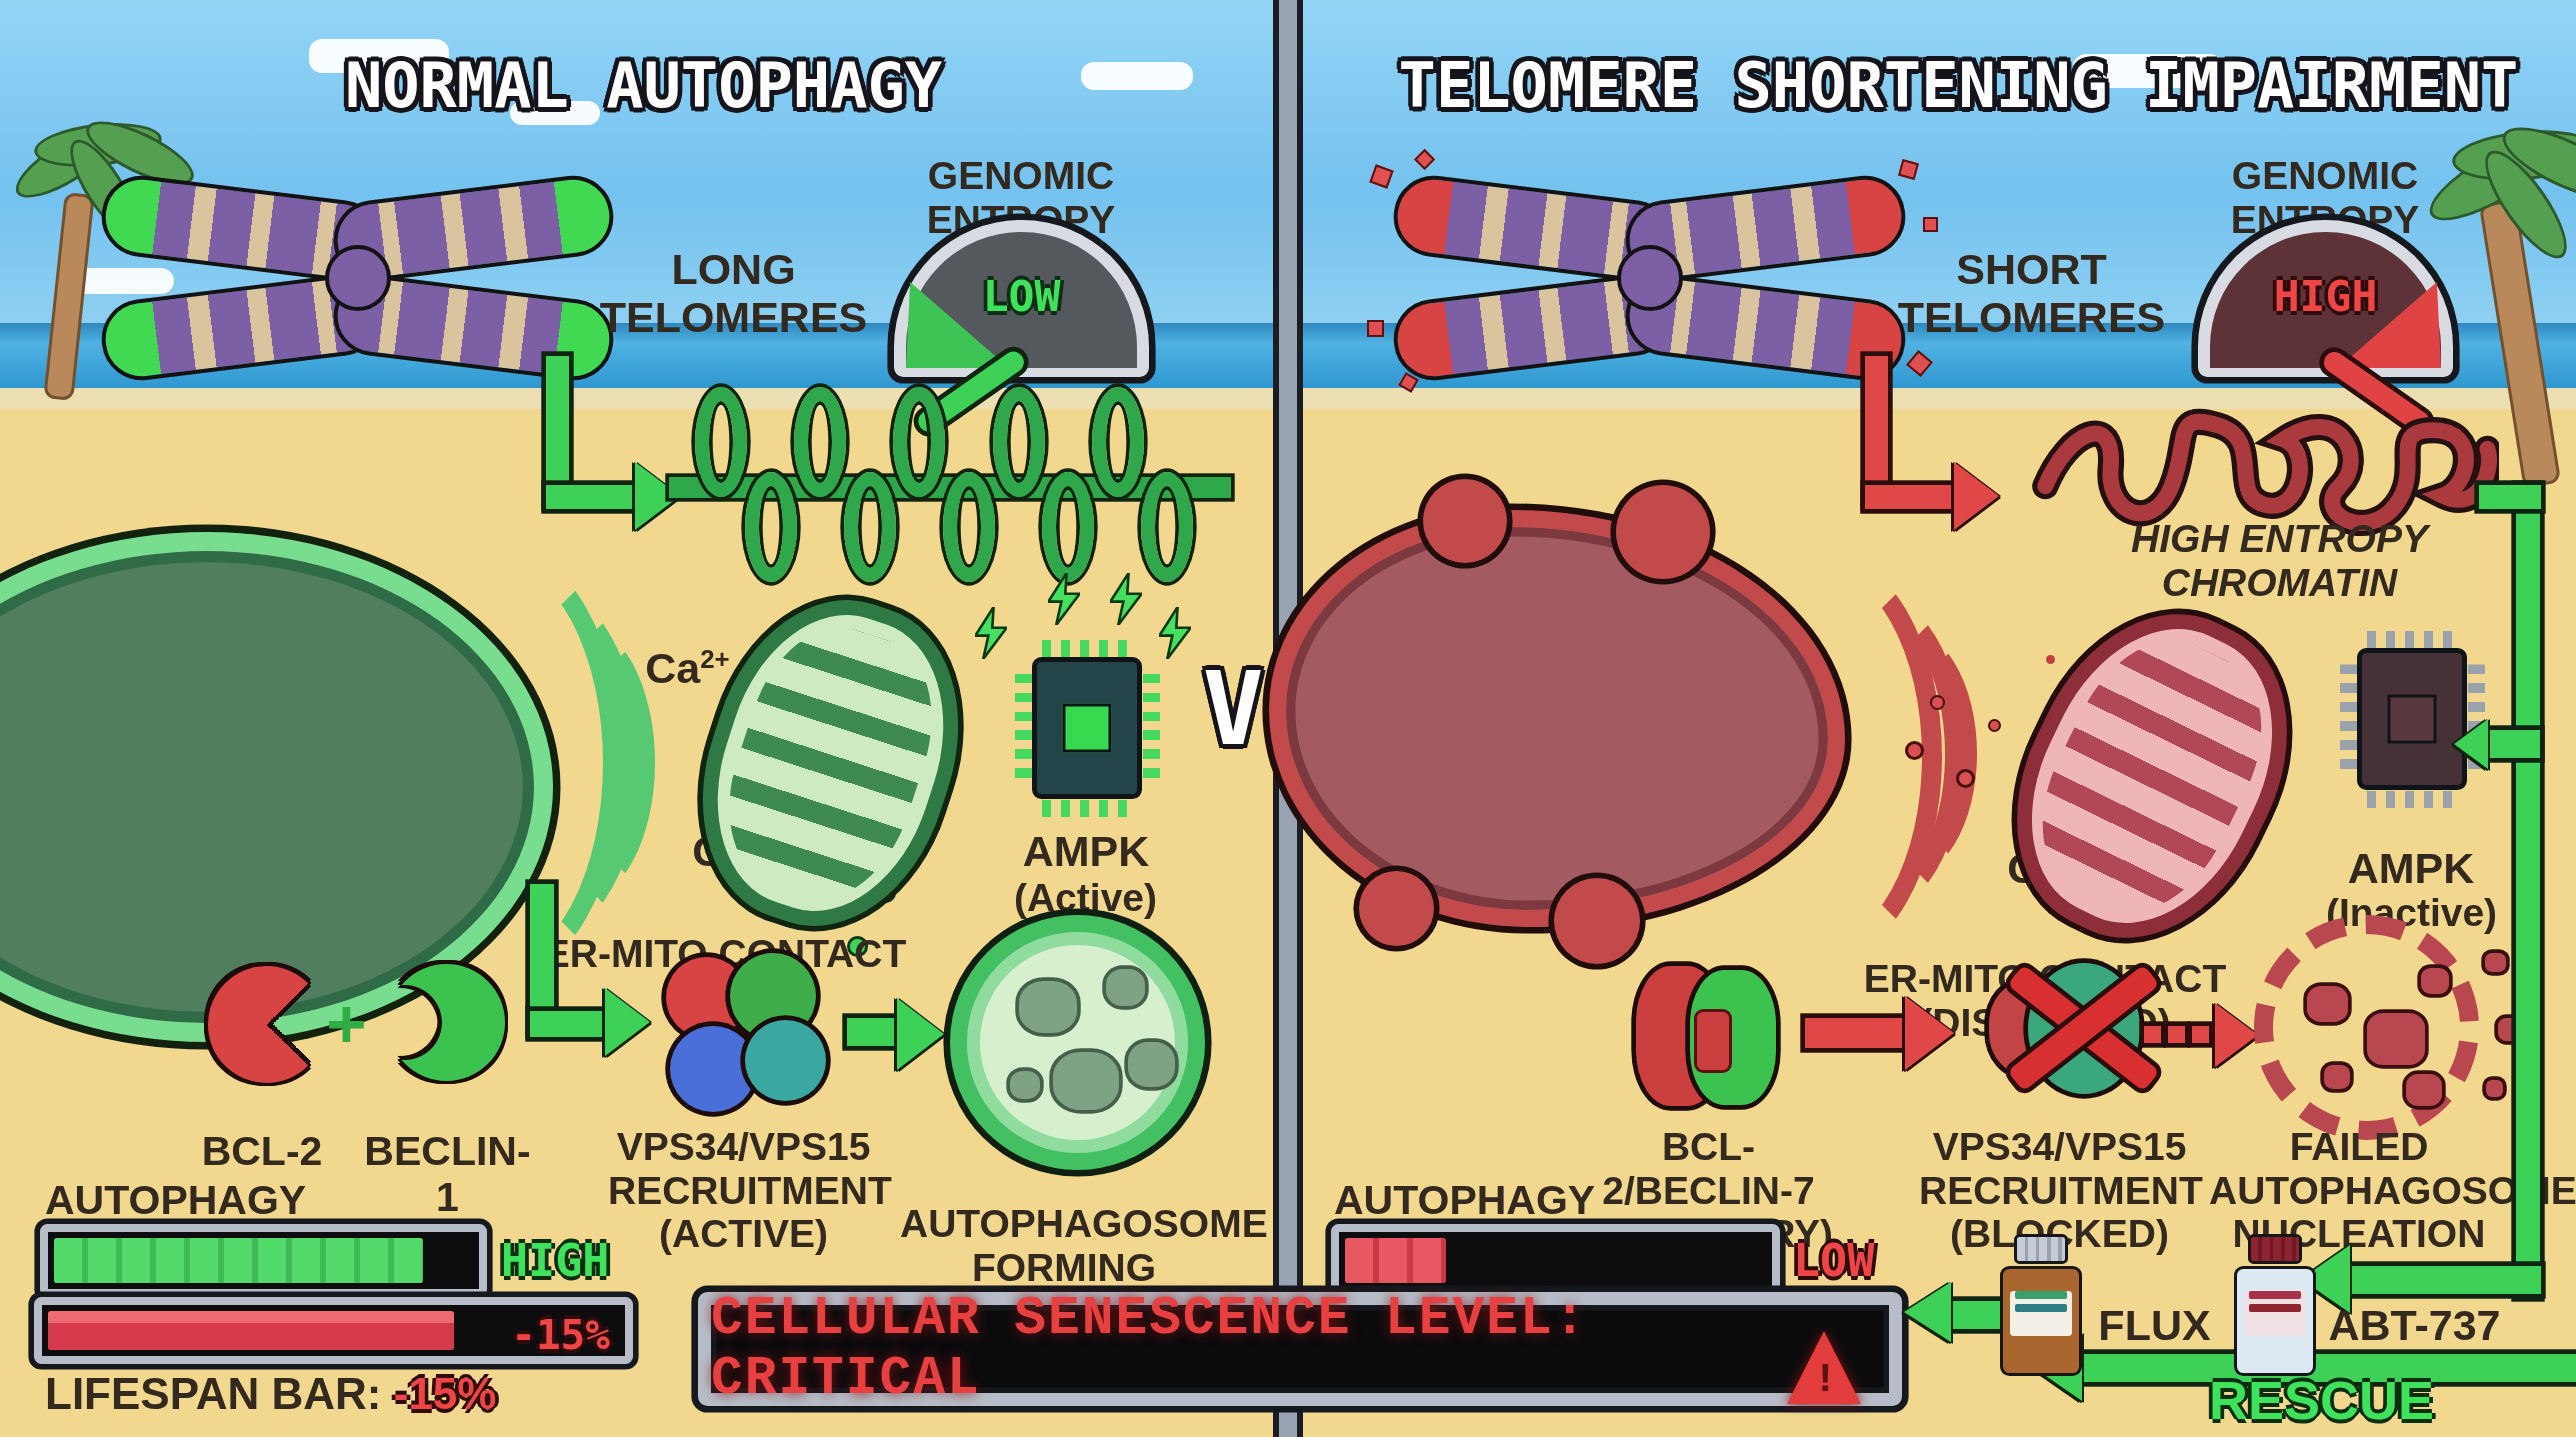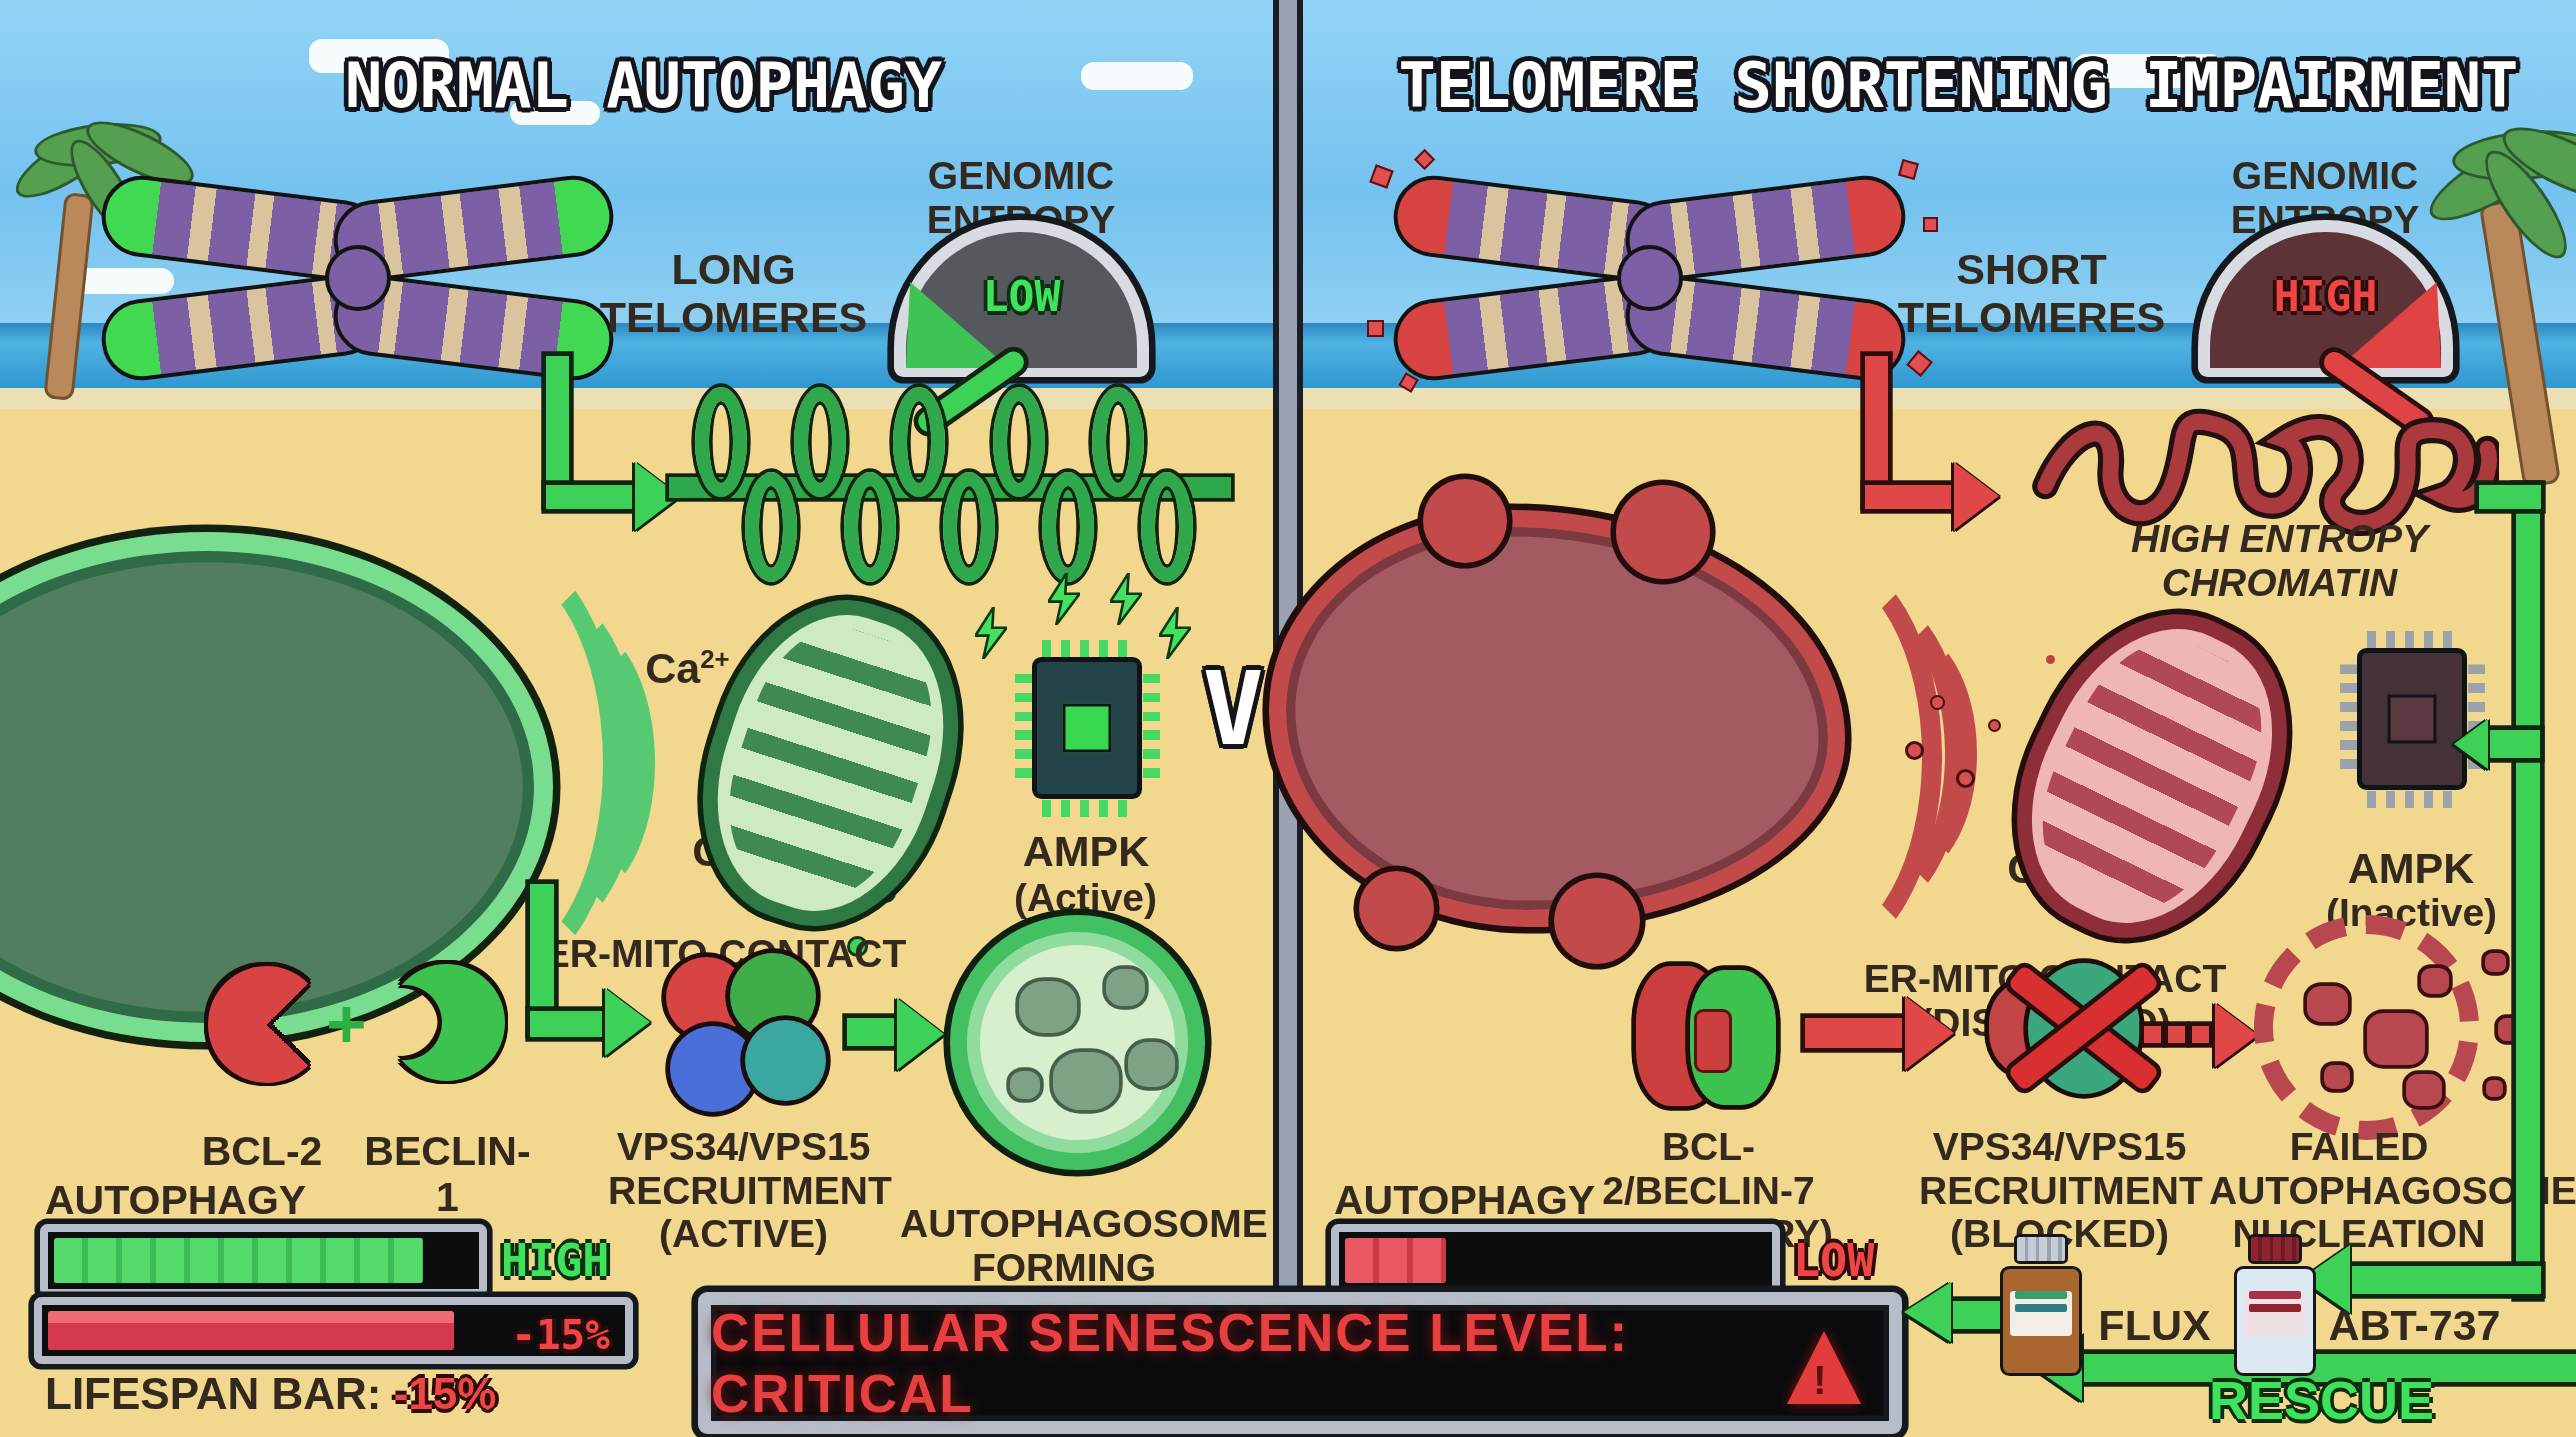--- a/index.html
+++ b/index.html
@@ -73,22 +73,22 @@
         box-shadow:0 0 0 6.6px #0f2012, inset 0 0 0 13px #8fdc9e;}
   .inclusion{position:absolute;background:#7fa284;border-radius:42%;box-shadow:0 0 0 3.7px #44604a;}
   .failed{width:225px;height:225px;border-radius:50%;border:19px dashed #b9474f;box-sizing:border-box;}
   .frag{position:absolute;background:#b9474f;border-radius:35%;box-shadow:0 0 0 3.7px #3a0f12;}
   
   .bar-frame{background:#0d0d0f;border:8.4px solid #b7bdc8;border-radius:7.5px;box-sizing:border-box;box-shadow:0 0 0 5.6px #15181d;padding:5.6px;}
   .bar-fill{height:100%;border-radius:2.8px;}
   .fill-green{background:repeating-linear-gradient(90deg,#54da6a 0 28px,#3dbb55 28px 34px);}
   .fill-red{background:repeating-linear-gradient(90deg,#e85862 0 28px,#c93a46 28px 34px);}
   .fill-life{background:linear-gradient(180deg,#f06a74 0 32%,#d53a4c 32%);}
-  .banner{left:698px;top:1292px;width:1204px;height:142px;background:#0b0b0d;border:13px solid #b7bdc8;border-radius:9.4px;
-          box-sizing:border-box;box-shadow:0 0 0 6.6px #15181d, inset 0 0 0 5.6px #15181d;display:flex;align-items:center;justify-content:center;}
+  .banner{left:698px;top:1292px;width:1204px;height:114px;background:#0b0b0d;border:13px solid #b7bdc8;border-radius:9.4px;
+          box-sizing:border-box;box-shadow:0 0 0 6.6px #15181d, inset 0 0 0 5.6px #15181d;display:flex;align-items:center;justify-content:center;font-family:Liberation Mono, monospace;}
   .banner-text{font-weight:800;font-size:53px;letter-spacing:1.9px;color:#e84040;text-shadow:0 0 13px #7a1414;}
   .tri{width:0;height:0;border-left:37px solid transparent;border-right:37px solid transparent;border-bottom:73px solid #e23c3c;
        filter:drop-shadow(0 0 5.6px #801212);}
   
   .bottle{width:90px;}
   .cap{width:54px;height:30px;margin:0 auto;border:3.7px solid #17171b;border-radius:5.6px;box-sizing:border-box;}
   .bbody{width:82px;height:110px;margin:1.9px auto 0;border:3.7px solid #17171b;border-radius:9.4px;box-sizing:border-box;}
   .blabel{margin:22.5px 6.6px 0;height:45px;border-radius:3.7px;}
   .blabel i{display:block;height:7.5px;margin:5.6px 5.6px 0;border-radius:1.9px;}
   .xbar{position:absolute;width:173px;height:26px;background:#d83030;border-radius:7.5px;box-shadow:0 0 0 4.7px #2a0d0d;}

